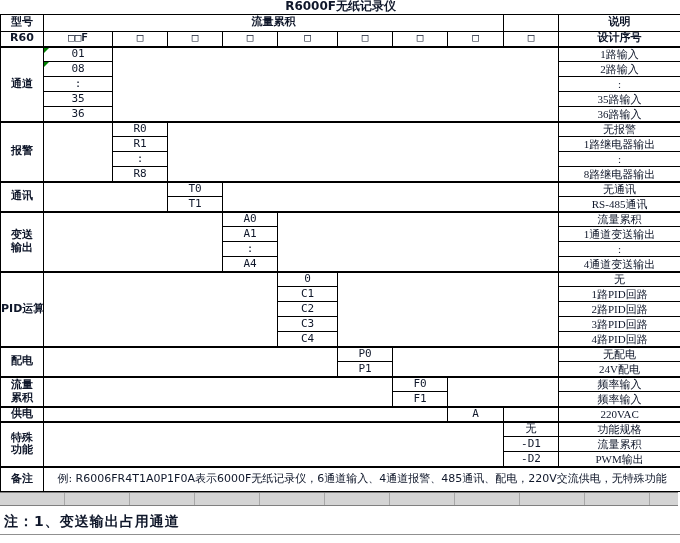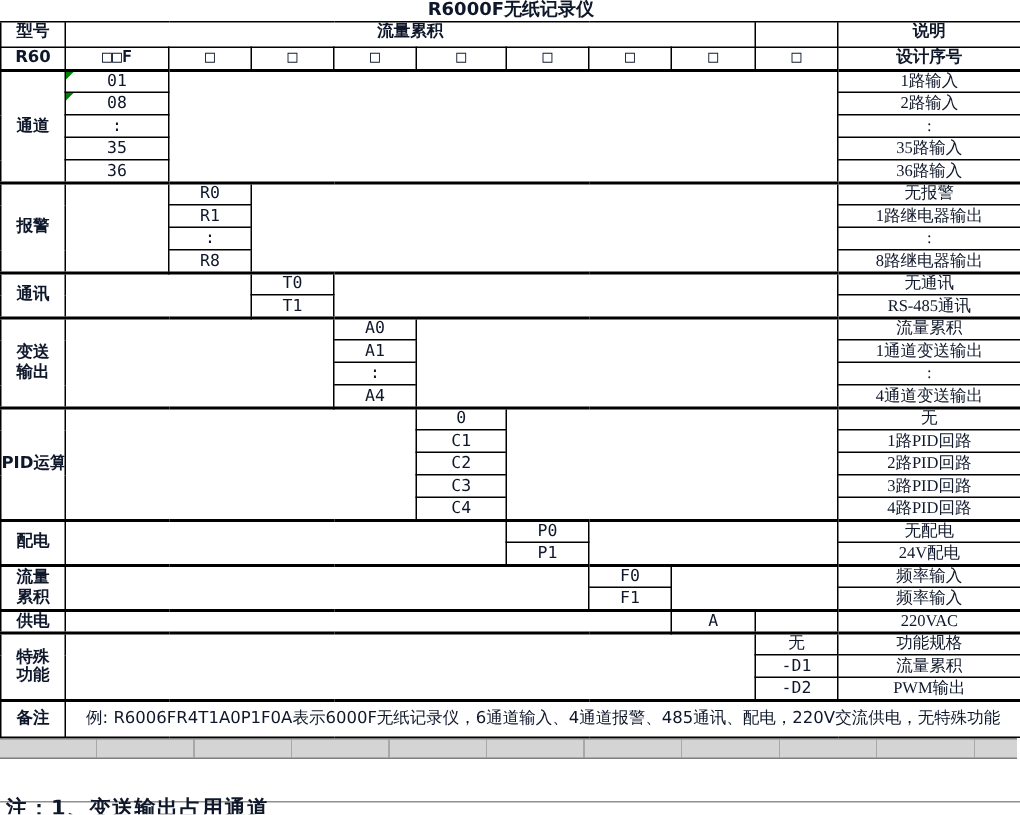--- a/index.html
+++ b/index.html
@@ -53,21 +53,21 @@
     width:678px; height:12px;
     background-color:var(--band,#d4d4d4);
     background-image:repeating-linear-gradient(to right,
       transparent 0px, transparent 64px,
       var(--band-line,#a8a8a8) 64px, var(--band-line,#a8a8a8) 65px);
     border-top:1px solid #7f7f7f;
     border-bottom:1px solid #7f7f7f;
   }
   .note-area {
     width:680px; height:28px;
-    padding-top:24px; box-sizing:border-box;
+    padding-top:7px; box-sizing:border-box;
   }
   .note-text {
     font-weight:bold; font-size:14px; padding-left:4px;
     letter-spacing:1px;
   }
   .bottom-divider {
     width:680px; height:0;
     border-top:1px solid var(--divider,#909090);
   }
 </style>

